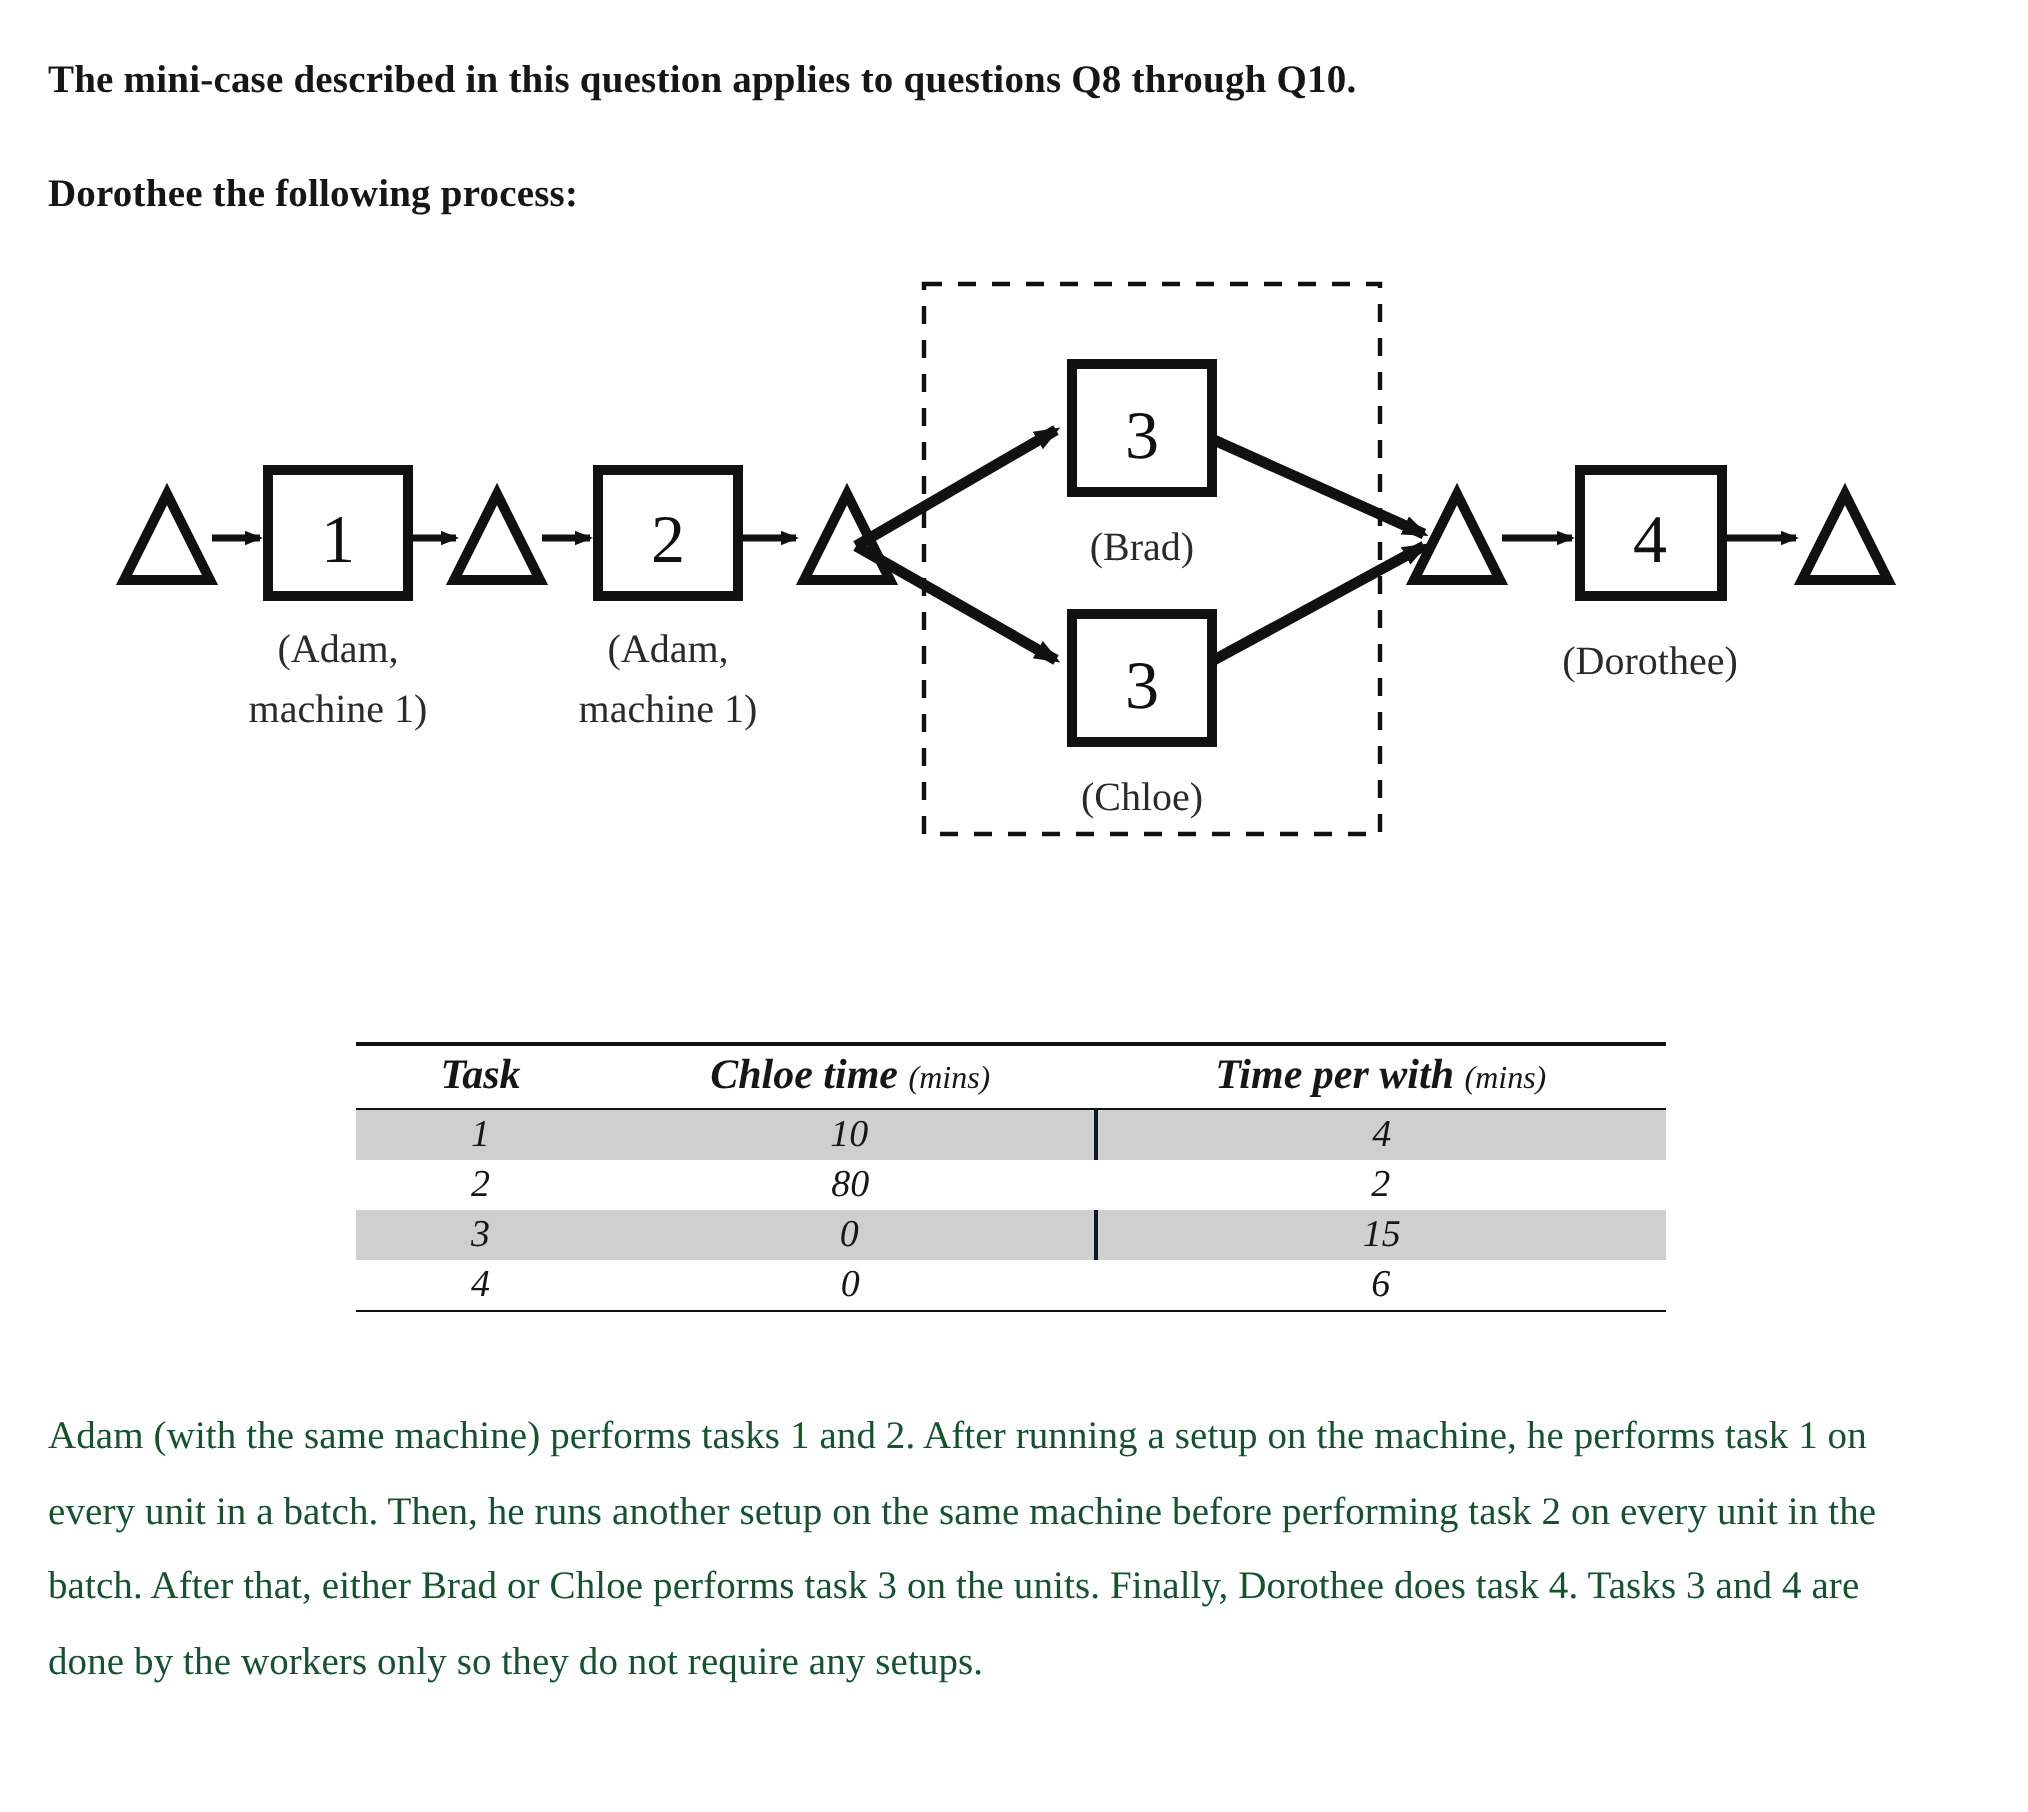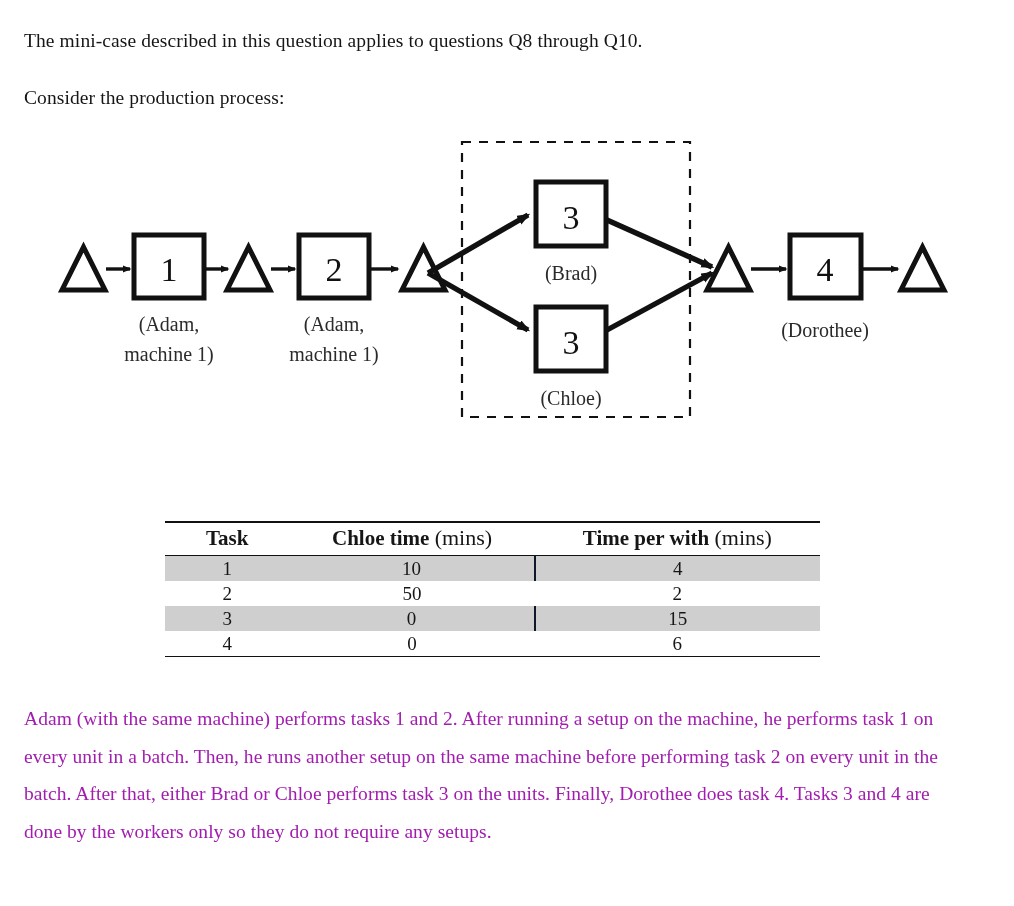--- a/index.html
+++ b/index.html
@@ -22,33 +22,34 @@
     height: 906px;
   }
 
   
   .prose {
     position: absolute;
     font-size: 19.5px;
     line-height: 1.35;
     color: #161616;
     letter-spacing: 0.1px;
+    font-weight: bold;
   }
   #intro-line      { left: 24px; top: 28px;  width: 960px; }
   #consider-line   { left: 24px; top: 85px;  width: 960px; }
   #setup-intro-line{ left: 24px; top: 468px; width: 960px; }
 
   #closing-para {
     position: absolute;
     left: 24px;
     top: 700px;
     width: 948px;
     font-size: 19.5px;
     line-height: 37.5px;
-    color: #a21caf;
+    color: #14532d;
     text-align: left;
     letter-spacing: 0.05px;
   }
 
   
   #process-diagram {
     position: absolute;
     left: 0;
     top: 125px;
     width: 1014px;
@@ -63,23 +64,24 @@
   }
   .dg-label {
     font-family: "Liberation Serif", "DejaVu Serif", serif;
     font-size: 20px;
     fill: #2a2a2a;
   }
 
   
   #task-table {
     position: absolute;
-    left: 165px;
+    left: 178px;
     top: 521px;
     width: 655px;
+    font-style: italic;
   }
   table.tt {
     border-collapse: collapse;
     width: 655px;
     font-size: 19px;
     color: #161616;
   }
   table.tt th, table.tt td {
     text-align: center;
     padding: 0;
@@ -88,21 +90,21 @@
   table.tt thead th {
     font-weight: bold;
     font-size: 21px;
     padding: 2px 0 4px 0;
     border-top: 2.5px solid #111;
     border-bottom: 1.6px solid #111;
     white-space: nowrap;
   }
   table.tt thead th .unit {
     font-weight: normal;
-    font-size: 22px;
+    font-size: 16px;
   }
   table.tt tbody td {
     height: 25px;
     line-height: 25px;
     font-size: 19px;
   }
   table.tt tbody tr.shaded td { background: #cfcfcf; }
   table.tt tbody tr.shaded td.col-task,
   table.tt tbody tr.shaded td.col-setup { box-shadow: none; }
   table.tt tbody tr:last-child td { border-bottom: 1.6px solid #111; }
@@ -114,21 +116,21 @@
   
   table.tt tbody tr.shaded td.col-setup { border-right: 2px solid #0f172a; }
 </style>
 </head>
 <body>
 
 <div class="page">
 
   <div class="prose" id="intro-line">The mini-case described in this question applies to questions Q8 through Q10.</div>
 
-  <div class="prose" id="consider-line">Consider the production process:</div>
+  <div class="prose" id="consider-line">Dorothee the following process:</div>
 
   <div id="process-diagram">
     <svg width="1014" height="310" viewBox="0 0 1014 310" xmlns="http://www.w3.org/2000/svg">
       <defs>
         <marker id="arrowThin" markerWidth="9" markerHeight="9" refX="7.5" refY="3.6" orient="auto" markerUnits="userSpaceOnUse">
           <path d="M0,0 L9,3.6 L0,7.2 z" fill="#111"></path>
         </marker>
         <marker id="arrowThick" markerWidth="13" markerHeight="13" refX="10.5" refY="5" orient="auto" markerUnits="userSpaceOnUse">
           <path d="M0,0 L13,5 L0,10 z" fill="#111"></path>
         </marker>
@@ -224,21 +226,21 @@
         </tr>
       </thead>
       <tbody>
         <tr class="shaded">
           <td class="col-task">1</td>
           <td class="col-setup">10</td>
           <td class="col-tpu">4</td>
         </tr>
         <tr>
           <td class="col-task">2</td>
-          <td class="col-setup">50</td>
+          <td class="col-setup">80</td>
           <td class="col-tpu">2</td>
         </tr>
         <tr class="shaded">
           <td class="col-task">3</td>
           <td class="col-setup">0</td>
           <td class="col-tpu">15</td>
         </tr>
         <tr>
           <td class="col-task">4</td>
           <td class="col-setup">0</td>

